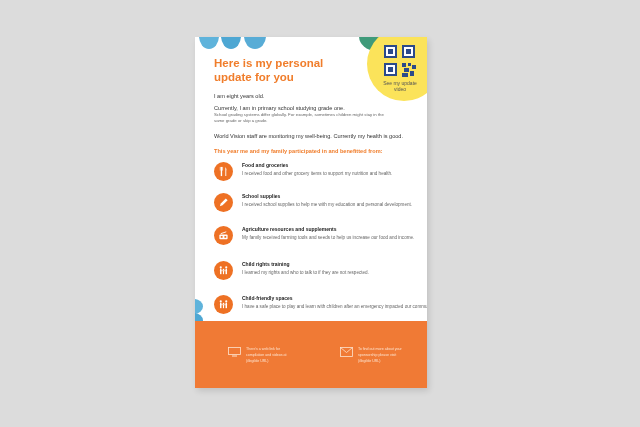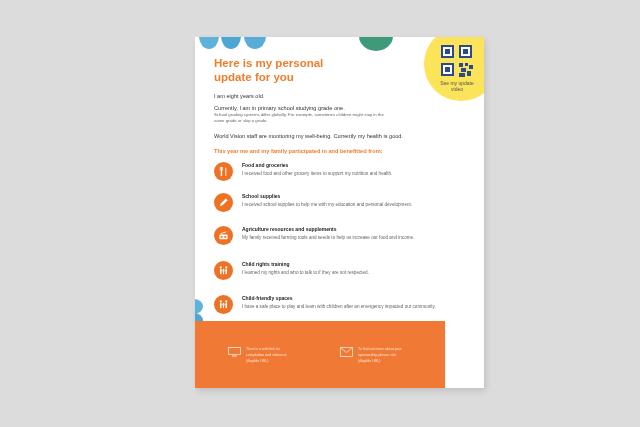--- a/index.html
+++ b/index.html
@@ -1,17 +1,17 @@
 <!DOCTYPE html>
 <html><head>
 <meta charset="utf-8">
 <style>
   html,body{margin:0;padding:0;}
   body{width:640px;height:427px;background:#dcdcdc;position:relative;overflow:hidden;font-family:"Liberation Sans",sans-serif;}
-  .page{position:absolute;left:195px;top:37px;width:289px;height:351px;background:#fff;overflow:hidden;box-shadow:2px 3px 6px rgba(0,0,0,0.12);}
+  .page{position:absolute;left:195px;top:37px;width:232px;height:351px;background:#fff;overflow:hidden;box-shadow:2px 3px 6px rgba(0,0,0,0.12);}
   .blob{position:absolute;border-radius:50%;}
   .title{position:absolute;left:19px;top:19px;width:150px;color:#f07d2b;font-weight:bold;font-size:11.5px;line-height:14px;}
   .qrwrap{position:absolute;right:-14px;top:-10px;width:74px;height:74px;border-radius:50%;background:#fbe35a;}
   .qr{position:absolute;left:16px;top:17px;width:34px;height:34px;}
   .qrcap{position:absolute;left:10px;top:53px;width:46px;text-align:center;font-size:5px;line-height:6px;color:#555;}
   .p{position:absolute;left:19px;color:#333;font-size:5.6px;line-height:7px;}
   .b{font-weight:bold;}
   .small{font-size:4.3px;color:#666;line-height:5.5px;}
   .subhead{position:absolute;left:19px;top:111px;color:#f07d2b;font-weight:bold;font-size:5.6px;}
   .item{position:absolute;left:19px;width:225px;height:26px;}

